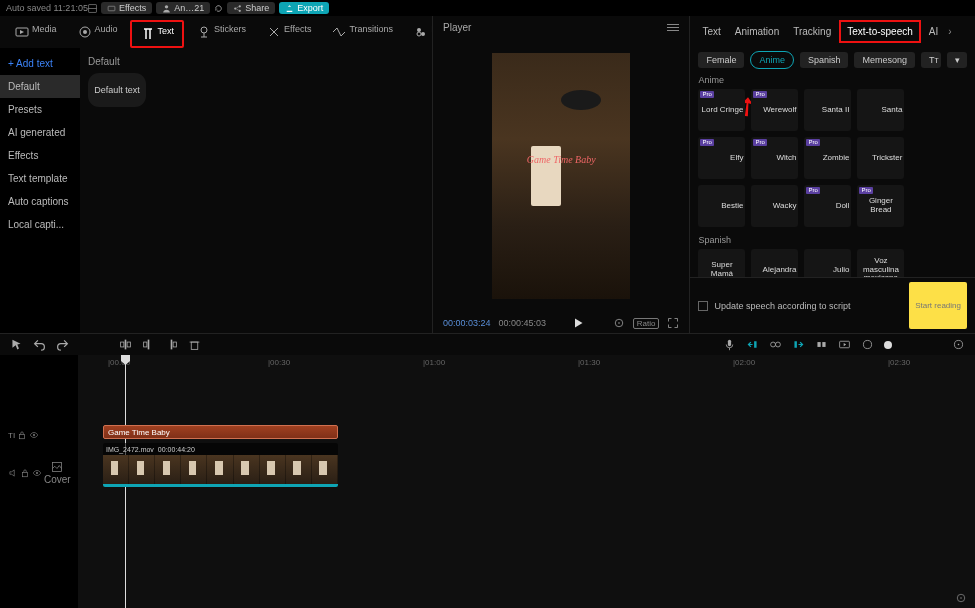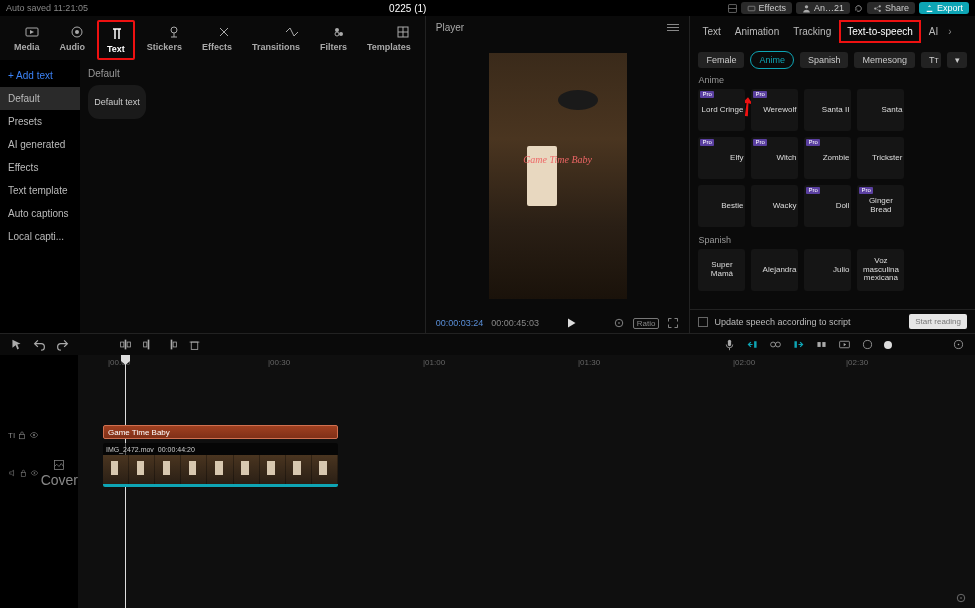--- a/index.html
+++ b/index.html
@@ -14,21 +14,21 @@
 .topbar .tchip { background: #2a2a2a; padding: 1px 6px; border-radius: 3px; font-size: 9px; color: #ccc; display: flex; align-items: center; gap: 3px; }
 .topbar .tchip.export { background: #0ea5b5; color: #fff; }
 .tb-icon { width: 9px; height: 9px; fill: #aaa; }
 
 
 .main { display: flex; height: 317px; }
 
 
 .library { width: 432px; display: flex; flex-direction: column; background: #0a0a0a; }
 .libtabs { display: flex; padding: 4px 6px 0; gap: 4px; }
-.libtab { display: flex; flex-direction: column; align-items: flex-end; gap: 2px; padding: 4px 8px; color: #aaa; cursor: pointer; font-size: 9px; font-weight: bold; }
+.libtab { display: flex; flex-direction: row; align-items: flex-start; gap: 2px; padding: 4px 8px; color: #aaa; cursor: pointer; font-size: 9px; }
 .libtab svg { width: 16px; height: 16px; fill: #aaa; }
 .libtab.active { border: 2px solid #e11; border-radius: 2px; color: #fff; }
 .libtab.active svg { fill: #fff; }
 .libbody { display: flex; flex: 1; }
 .libside { width: 80px; background: #000; padding: 4px 0; }
 .libside-item { padding: 6px 8px; font-size: 10px; color: #bbb; cursor: pointer; }
 .libside-item.add { color: #3b82f6; }
 .libside-item.add::before { content: "+ "; }
 .libside-item.sel { background: #2a2a2a; border-radius: 0; }
 .libcontent { flex: 1; padding: 8px; }
@@ -64,36 +64,36 @@
 .ifilter.icon { width: 20px; text-align: center; }
 .insp-body { flex: 1; overflow: auto; padding: 0 8px; position: relative; }
 .voice-arrow { position: absolute; top: 18px; left: 46px; color: #e11; font-size: 26px; transform: rotate(-40deg); pointer-events: none; }
 .voice-sec { color: #999; font-size: 9px; margin: 2px 0 4px; }
 .voice-grid { display: grid; grid-template-columns: repeat(4, 47px); gap: 6px; margin-bottom: 8px; }
 .voice { background: #151515; border-radius: 3px; height: 42px; display: flex; flex-direction: column; align-items: flex-end; justify-content: center; font-size: 8px; color: #ddd; text-align: center; position: relative; cursor: pointer; line-height: 1.1; padding: 2px; }
 .voice .pro { position: absolute; top: 2px; left: 2px; background: #5a3fa0; color: #fff; font-size: 6px; padding: 0 2px; border-radius: 1px; }
 .insp-foot { display: flex; align-items: center; padding: 4px 8px; gap: 6px; border-top: 1px solid #222; }
 .insp-foot .chk { width: 10px; height: 10px; border: 1px solid #666; }
 .insp-foot .lbl { flex: 1; font-size: 9px; color: #bbb; }
-.insp-foot .btn { background: #e5e5e5; color: #777; font-size: 8px; padding: 3px 6px; border-radius: 2px; }
+.insp-foot .btn { background: #fde047; color: #777; font-size: 8px; padding: 19px 6px; border-radius: 2px; }
 
 
 .toolrow { display: flex; align-items: center; padding: 4px 10px; background: #0a0a0a; border-top: 1px solid #222; gap: 10px; }
 .toolrow .gap { flex: 1; }
 .ti { width: 13px; height: 13px; fill: #aaa; cursor: pointer; }
 .ti.teal { fill: #0ea5b5; }
 .dot { width: 8px; height: 8px; background: #ddd; border-radius: 50%; }
 
 
 .timeline { flex: 1; background: #0f0f0f; position: relative; display: flex; }
 .track-head { width: 78px; background: #000; padding-top: 70px; }
 .track-row-head { height: 20px; display: flex; align-items: center; gap: 2px; padding-left: 8px; margin-bottom: 4px; }
 .track-row-head.v { height: 48px; }
 .thi { width: 10px; height: 10px; fill: #888; }
-.cover { font-size: 14px; color: #888; text-align: center; }
+.cover { font-size: 10px; color: #888; text-align: center; }
 .cover-ic { width: 12px; height: 12px; fill: #888; margin: 0 auto 1px; display: block; }
 .tracks { flex: 1; position: relative; }
 .ruler { height: 18px; position: relative; color: #666; font-size: 8px; }
 .rmark { position: absolute; top: 3px; }
 .playhead { position: absolute; top: 0; bottom: 0; width: 1px; background: #ddd; left: 47px; pointer-events: none; }
 .playhead::before { content: ""; position: absolute; top: 0; left: -4px; width: 9px; height: 10px; background: #ddd; clip-path: polygon(0 0, 100% 0, 100% 60%, 50% 100%, 0 60%); }
 .track-area { position: absolute; top: 18px; left: 0; right: 0; }
 .clip-text { position: absolute; top: 52px; left: 25px; width: 235px; height: 14px; background: linear-gradient(#a04020,#803018); border: 1px solid #d07050; border-radius: 2px; font-size: 8px; color: #fff; padding: 0 4px; display: flex; align-items: center; }
 .clip-video { position: absolute; top: 70px; left: 25px; width: 235px; height: 44px; border-radius: 2px; overflow: hidden; border-bottom: 3px solid #0ea5b5; }
 .clip-video .lbl { position: absolute; top: 0; left: 0; right: 0; height: 12px; background: rgba(0,0,0,0.6); font-size: 7px; color: #ccc; padding: 0 3px; display: flex; align-items: center; gap: 4px; }
@@ -103,21 +103,20 @@
 .tl-foot { position: absolute; bottom: 2px; right: 8px; }
 .tl-foot .ci { width: 12px; height: 12px; fill: #888; }
 </style>
 </head>
 <body>
 
 <div class="app">
 
   <div class="topbar">
     <div class="left">Auto saved  11:21:05</div>
-    <div class="center">0225 (1)</div>
     <div class="right">
       <svg class="tb-icon" viewBox="0 0 16 16">
           <rect x="1" y="1" width="14" height="14" rx="1" fill="none" stroke="#aaa"></rect>
           <line x1="1" y1="8" x2="15" y2="8" stroke="#aaa"></line>
         </svg>
       <div class="tchip">
           <svg class="tb-icon" viewBox="0 0 16 16">
             <rect x="2" y="4" width="12" height="8" rx="1" fill="none" stroke="#aaa"></rect>
           </svg>
           <span>Effects</span>
@@ -452,21 +451,21 @@
         </div>
       </div>
     </div>
     <div class="tracks">
       <div class="ruler" id="ruler">
           <span class="rmark" style="left: 30px;">|00.00</span>
           <span class="rmark" style="left: 190px;">|00:30</span>
           <span class="rmark" style="left: 345px;">|01:00</span>
           <span class="rmark" style="left: 500px;">|01:30</span>
           <span class="rmark" style="left: 655px;">|02:00</span>
-          <span class="rmark" style="left: 768px;">|02:30</span>
+          <span class="rmark" style="left: 810px;">|02:30</span>
         </div>
       <div class="playhead"></div>
       <div class="track-area">
         <div class="clip-text">Game Time Baby</div>
         <div class="clip-video">
           <div class="lbl">
               <span>IMG_2472.mov</span>
               <span>00:00:44:20</span>
             </div>
           <div class="frames">

